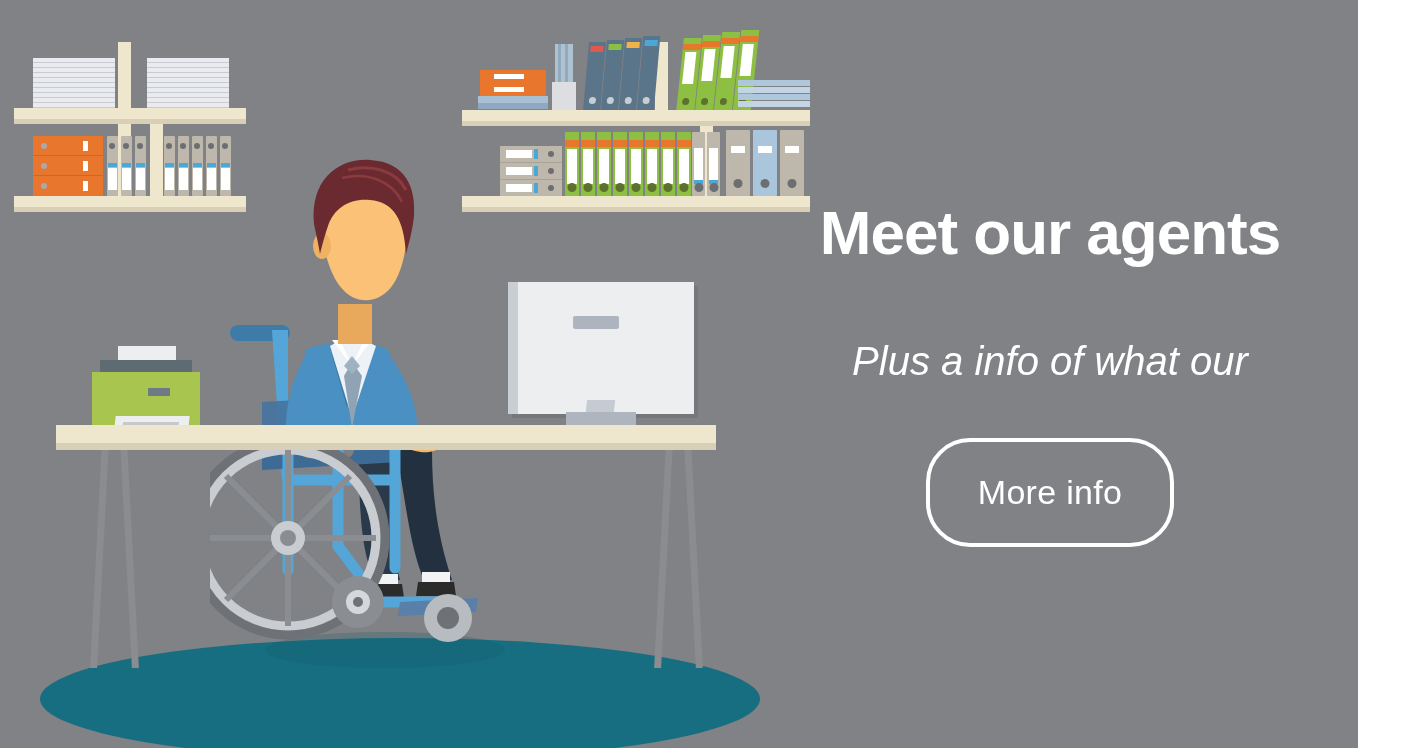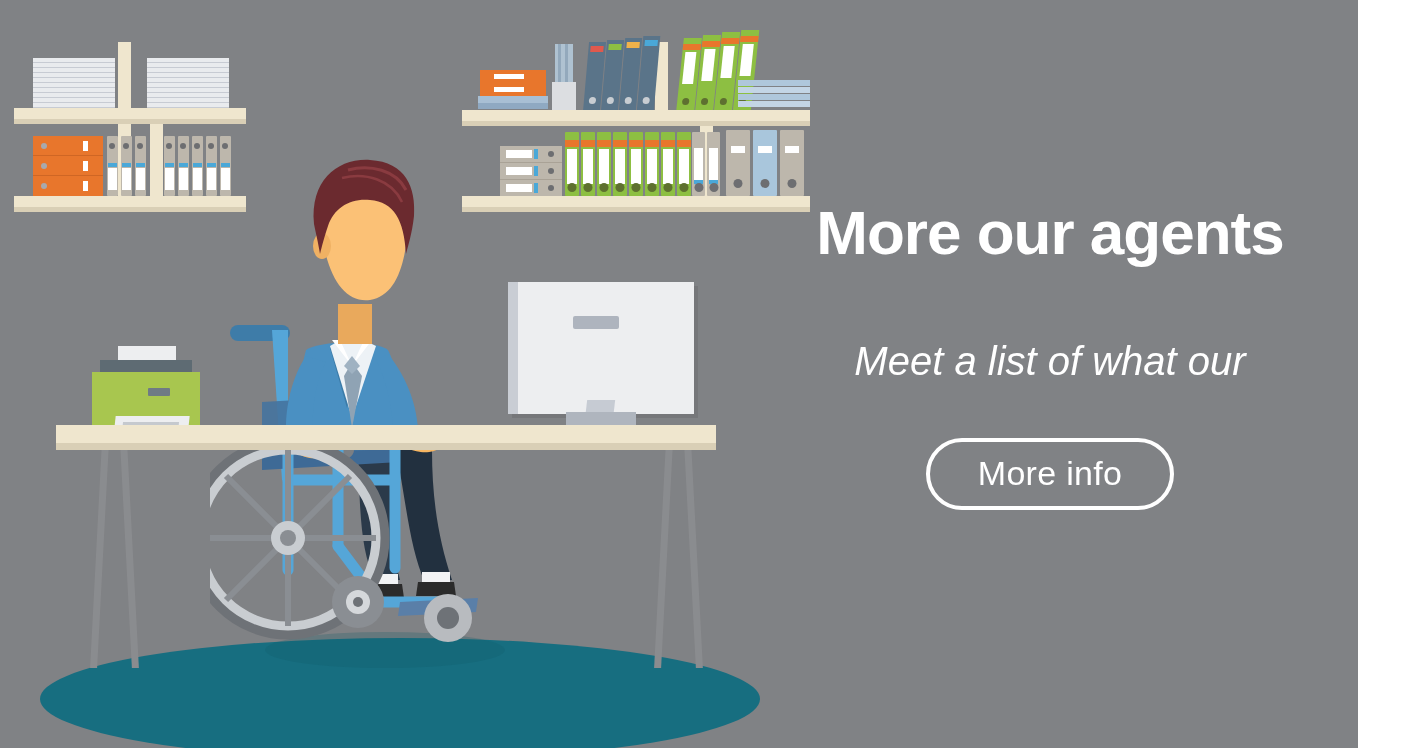--- a/index.html
+++ b/index.html
@@ -6,21 +6,21 @@
   body{width:1409px;height:756px;font-family:"Liberation Sans",sans-serif;overflow:hidden;}
 
   #banner{position:absolute;left:0;top:0;width:1358px;height:748px;background:#808285;overflow:hidden;}
 
   
   #text-panel{position:absolute;left:760px;top:200px;width:580px;text-align:center;}
   #headline{font-size:62px;font-weight:bold;color:#ffffff;letter-spacing:-1px;line-height:1.05;margin:0;}
   #subheadline{font-size:40px;font-style:italic;color:#ffffff;line-height:1.22;margin:72px 0 0 0;font-weight:400;}
   #cta-wrap{margin-top:52px;display:flex;justify-content:center;}
   #cta-button{display:inline-flex;align-items:center;justify-content:center;
-     min-width:248px;height:72px;border:4px solid #ffffff;border-radius:44px;
+     min-width:248px;height:109px;border:4px solid #ffffff;border-radius:44px;
      background:transparent;color:#ffffff;font-size:34px;letter-spacing:.3px;
      cursor:pointer;font-family:"Liberation Sans",sans-serif;padding:0 34px;box-sizing:border-box;}
 
   
   .abs{position:absolute;}
   .shelf{background:#EFE6CE;}
   .shelf-shadow{background:#D9CFB6;}
   .binder{position:absolute;bottom:0;border-radius:1px;}
   .binder .band{position:absolute;left:0;right:0;height:7px;}
   .binder .label{position:absolute;left:18%;right:18%;background:#ffffff;}
@@ -439,22 +439,22 @@
         <div style="position:absolute;left:8px;top:18px;width:56px;height:3px;background:#C5C9CE;"></div>
         <div style="position:absolute;left:8px;top:24px;width:56px;height:3px;background:#C5C9CE;"></div>
       </div>
     </div>
 
     <div id="desk-top"></div>
     <div id="desk-top-shadow"></div>
   </div>
 
   <div id="text-panel">
-    <h1 id="headline">More our agents</h1>
+    <h1 id="headline">Meet our agents</h1>
     <p id="subheadline">
-      <span>Meet a list of what our</span><br>
+      <span>Plus a info of what our</span><br>
     </p>
     <div id="cta-wrap">
       <button id="cta-button">More info</button>
     </div>
   </div>
 
 </div>
 
 </body></html>

